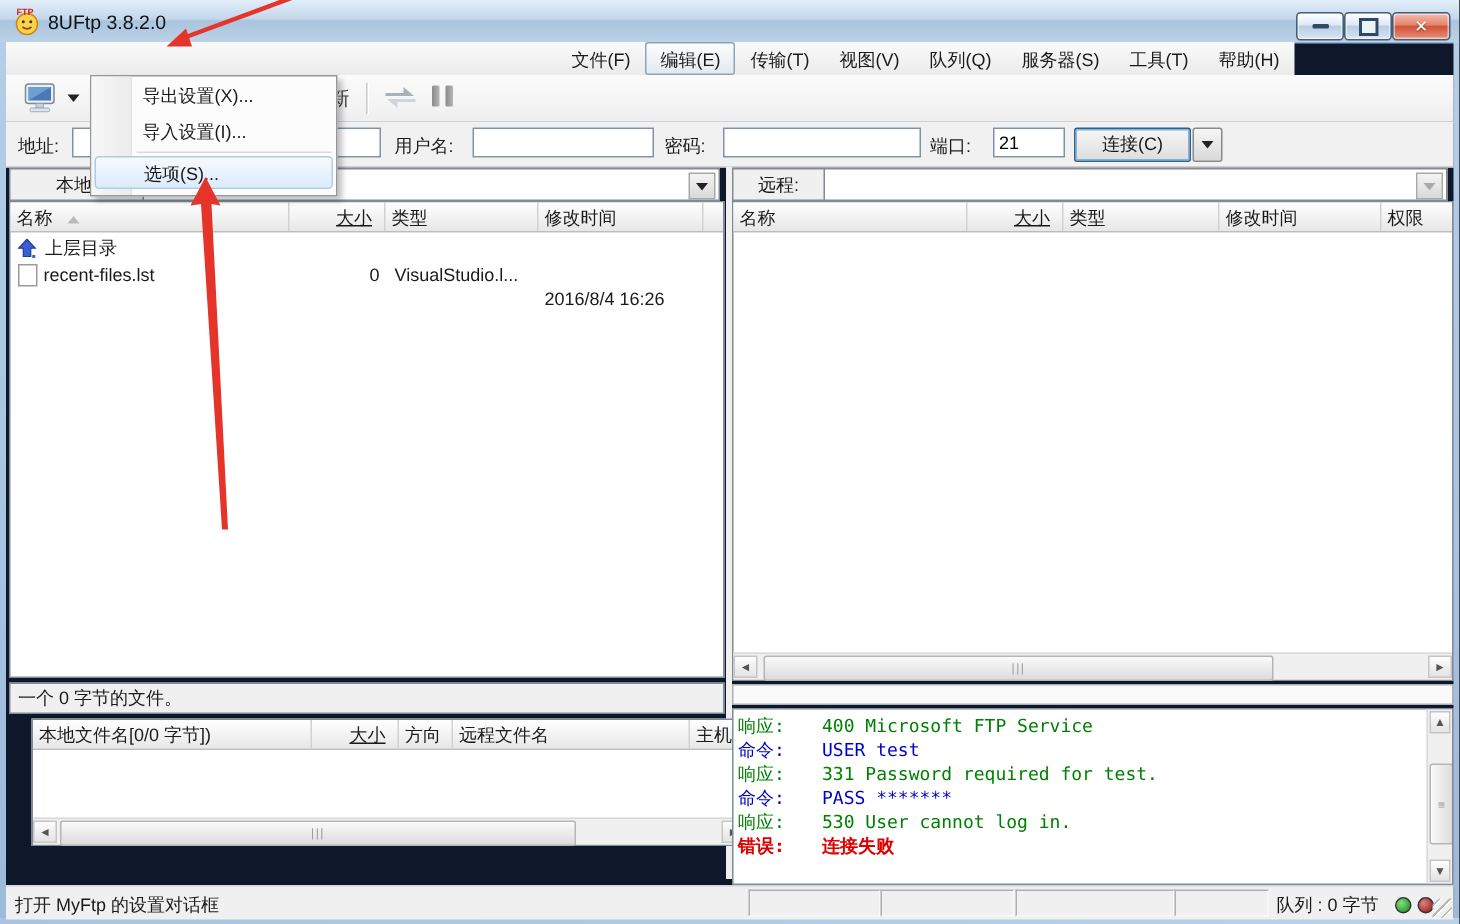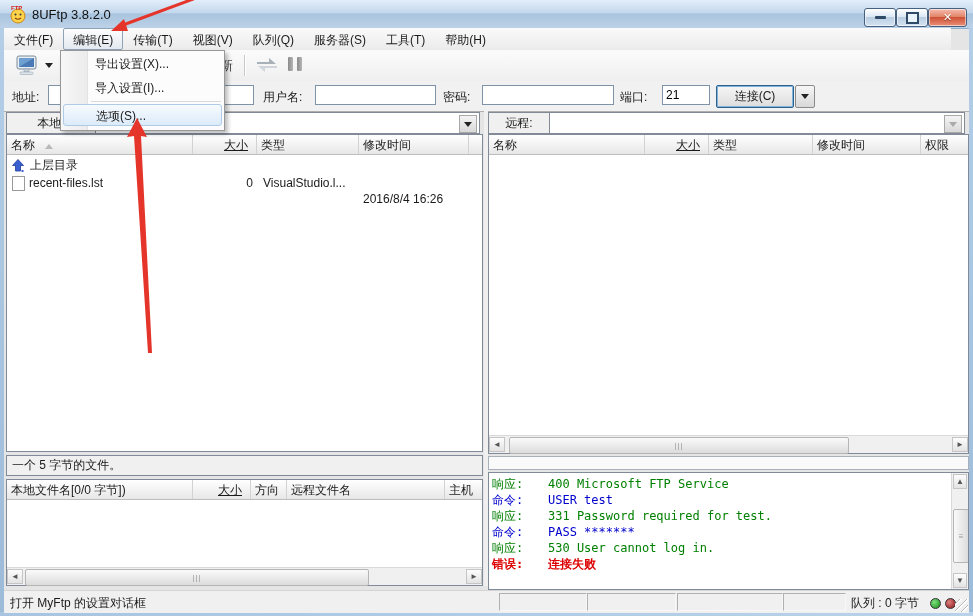--- a/index.html
+++ b/index.html
@@ -1,38 +1,38 @@
 <!DOCTYPE html>
 <html><head>
 <meta charset="utf-8">
 <style>
   html,body{margin:0;padding:0;background:#555;}
   .screen{position:relative;width:973px;height:616px;overflow:hidden;
     font-family:"Liberation Sans","DejaVu Sans",sans-serif;font-size:12px;color:#1a1a1a;
-    background:#e5e5e5;}
+    background:#0f172a;}
   
   .titlebar{position:absolute;left:0;top:0;width:973px;height:28px;
     background:linear-gradient(180deg,#e3eefa 0%,#c3d8ec 45%,#a9c4de 50%,#bcd2e8 100%);
     border-bottom:1px solid #8fb0cf;}
   .frame-side{position:absolute;top:28px;bottom:0;width:4px;background:linear-gradient(180deg,#b4cee8,#9cbbd8);}
   .frame-left{left:0;}.frame-right{right:0;}
   .frame-bottom{position:absolute;left:0;bottom:0;width:973px;height:4px;background:linear-gradient(90deg,#a8c4e0,#b8d2ea);}
   .title-text{position:absolute;left:32px;top:7px;font-size:13px;color:#111;}
   .btn-win{position:absolute;top:8px;height:17px;border:1px solid #44607e;border-radius:3px;
     background:linear-gradient(#ffffff,#dce8f4 45%,#b9cde2 50%,#d6e4f2);
     box-shadow:inset 0 0 0 1px rgba(255,255,255,.55);display:flex;align-items:center;justify-content:center;}
   .btn-min{left:864px;width:30px;}
   .btn-restore{left:896px;width:30px;}
   .btn-close{left:928px;width:37px;background:linear-gradient(#f6bcae,#e28569 45%,#cf5237 50%,#e89078);
     color:#fff;font-weight:bold;font-size:11px;text-shadow:0 1px 1px rgba(0,0,0,.4);}
   .glyph-min{width:11px;height:3px;background:#2e4a66;border-radius:1px;}
   .glyph-restore{width:9px;height:8px;border:2px solid #2e4a66;background:#eaf2fa;}
   
-  .menubar{position:absolute;left:4px;top:28px;width:947px;height:22px;display:flex;align-items:stretch;
-    background:linear-gradient(#fafafa,#ebebeb);}
+  .menubar{position:absolute;left:4px;top:28px;width:859px;height:22px;display:flex;align-items:stretch;
+    background:linear-gradient(#fafafa,#ebebeb);justify-content:flex-end;}
   .menu-item{padding:4px 10px 0 10px;cursor:default;}
   .menu-item.active{border:1px solid #8fa3b8;border-radius:2px;background:linear-gradient(#fdfdfd,#e3e9f0);
     padding:3px 9px 0 9px;}
   
   .toolbar{position:absolute;left:4px;top:50px;width:965px;height:31px;
     background:linear-gradient(#fbfbfb,#efefef);border-bottom:1px solid #dcdcdc;}
   .tb-connect{position:absolute;left:10px;top:3px;width:52px;height:25px;display:flex;align-items:center;}
   .tb-caret{width:0;height:0;border-left:4px solid transparent;border-right:4px solid transparent;border-top:5px solid #222;margin-left:5px;}
   .tb-refresh-partial{position:absolute;left:216px;top:7px;font-size:13px;color:#333;}
   .tb-sep{position:absolute;left:240px;top:5px;width:1px;height:21px;background:#c9c9c9;box-shadow:1px 0 0 #fff;}
@@ -219,24 +219,24 @@
     <div style="position:absolute;top:40px;left:0;width:100%;height:17px;">
       <div style="position:absolute;left:5px;top:1px;width:11px;height:13px;background:#fff;border:1px solid #9a9a9a;"></div>
       <span class="cellpos" style="left:22px;">recent-files.lst</span>
       <span class="cellpos" style="left:186px;width:60px;text-align:right;">0</span>
       <span class="cellpos" style="left:256px;">VisualStudio.l...</span>
       <span class="cellpos" style="left:356px;margin-top:16px;">2016/8/4 16:26</span>
     </div>
   </div>
 
   <div class="strip" style="left:6px;top:455px;width:477px;height:21px;">
-    <span>一个 5 字节的文件。</span>
-  </div>
-
-  <div class="list-wrap" style="left:6px;top:479px;width:477px;height:107px;box-sizing:border-box;">
+    <span>一个 0 字节的文件。</span>
+  </div>
+
+  <div class="list-wrap" style="left:21px;top:479px;width:477px;height:85px;box-sizing:border-box;">
     <div class="col-header">
       <div class="col-cell" style="width:186px;">本地文件名[0/0 字节])</div>
       <div class="col-cell right" style="width:58px;">大小</div>
       <div class="col-cell" style="width:36px;">方向</div>
       <div class="col-cell" style="width:158px;">远程文件名</div>
       <div class="col-cell" style="flex:1;border-right:none;">主机</div>
     </div>
     <div class="hscroll">
       <div class="sb-btn" style="left:0;">◄</div>
       <div class="sb-thumb" style="left:18px;width:342px;">

